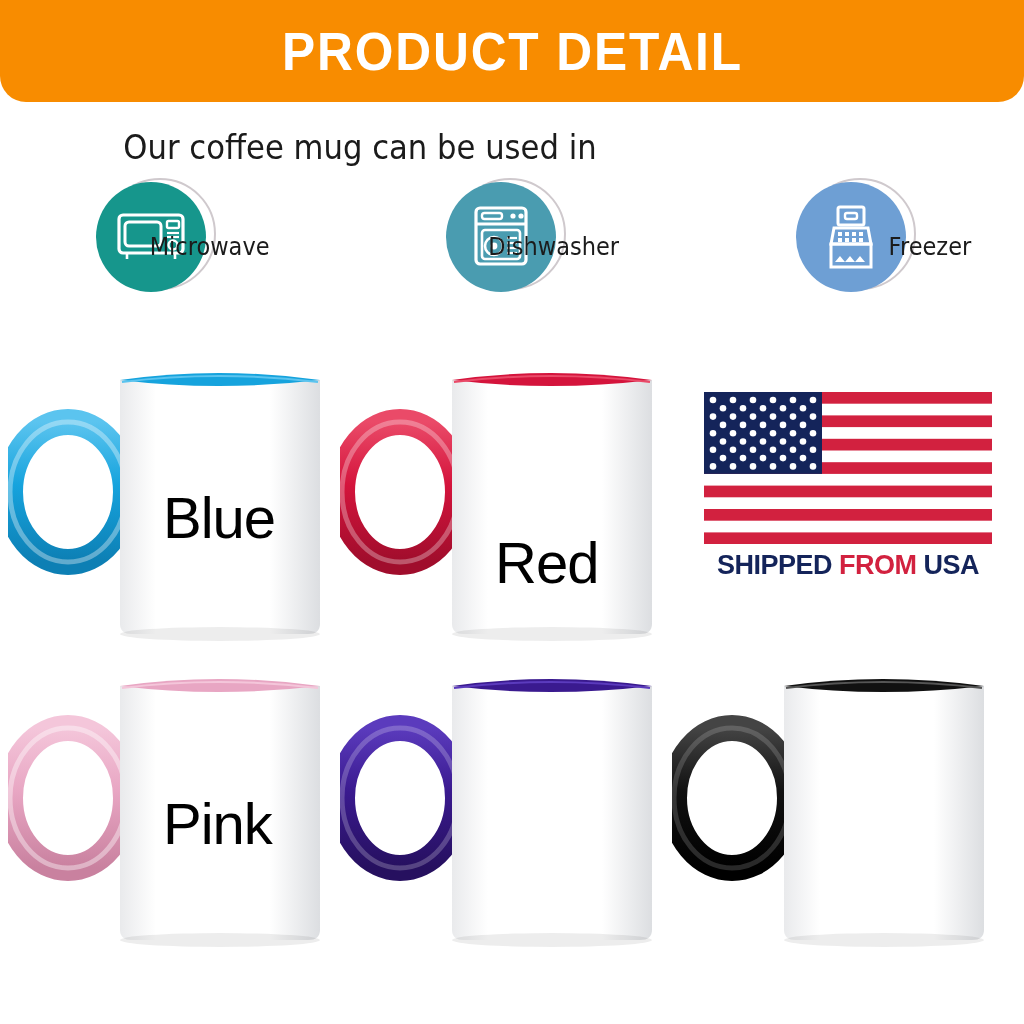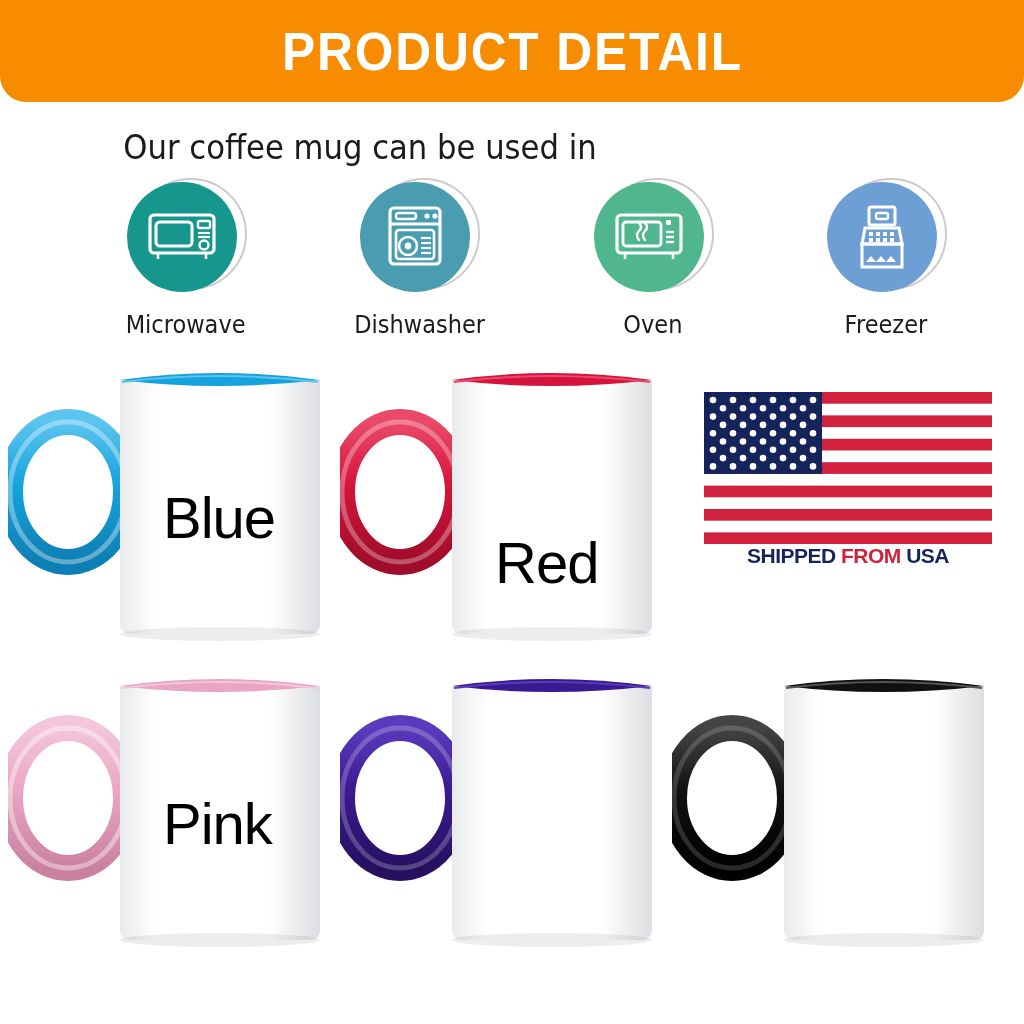--- a/index.html
+++ b/index.html
@@ -61,21 +61,21 @@
     left: 96px;
     top: 182px;
     width: 880px;
     display: flex;
     justify-content: space-between;
     align-items: flex-start;
   }
   .feature {
     width: 180px;
     display: flex;
-    flex-direction: column;
+    flex-direction: row;
     align-items: center;
   }
   .feature-circle-wrap {
     position: relative;
     width: 118px;
     height: 118px;
   }
   .feature-ring {
     position: absolute;
     left: 8px;
@@ -135,22 +135,23 @@
 
   
   .usa-badge {
     position: absolute;
     left: 704px;
     top: 392px;
     width: 288px;
   }
   .flag-svg { display: block; width: 288px; height: 152px; }
   .usa-text {
+    margin-top: 6px;
     text-align: center;
-    font-size: 21px;
+    font-size: 27px;
     font-weight: bold;
     font-family: "Liberation Sans", sans-serif;
     letter-spacing: -0.5px;
     white-space: nowrap;
   }
   .usa-navy { color: #14245a; }
   .usa-red { color: #d2213f; }
 </style>
 </head>
 <body>
@@ -198,40 +199,20 @@
           <line x1="35" y1="33" x2="45" y2="33" stroke="#fff" stroke-width="2.2"></line>
           <line x1="35" y1="38" x2="45" y2="38" stroke="#fff" stroke-width="2.2"></line>
           <line x1="35" y1="43" x2="45" y2="43" stroke="#fff" stroke-width="2.2"></line>
           <line x1="35" y1="48" x2="45" y2="48" stroke="#fff" stroke-width="2.2"></line>
         </svg>
       </div>
     </div>
     <div class="feature-label">Dishwasher</div>
   </div>
 
-  <div class="feature">
-    <div class="feature-circle-wrap">
-      <div class="feature-ring"></div>
-      <div class="feature-circle" id="circle-2" style="background: rgb(79, 182, 143);">
-        <svg width="70" height="52" viewBox="0 0 70 52">
-          <rect x="3" y="4" width="64" height="38" rx="4" fill="none" stroke="#fff" stroke-width="3.2"></rect>
-          <rect x="9" y="11" width="38" height="24" rx="3" fill="none" stroke="#fff" stroke-width="2.8"></rect>
-          <path d="M25 29 q-4 -5 0 -9 q4 -4 0 -8" fill="none" stroke="#fff" stroke-width="2.4" stroke-linecap="round"></path>
-          <path d="M31 29 q-4 -5 0 -9 q4 -4 0 -8" fill="none" stroke="#fff" stroke-width="2.4" stroke-linecap="round"></path>
-          <rect x="52" y="9" width="5" height="5" rx="1" fill="#fff"></rect>
-          <line x1="52" y1="21" x2="60" y2="21" stroke="#fff" stroke-width="2.4"></line>
-          <line x1="52" y1="26" x2="60" y2="26" stroke="#fff" stroke-width="2.4"></line>
-          <line x1="52" y1="31" x2="60" y2="31" stroke="#fff" stroke-width="2.4"></line>
-          <line x1="11" y1="42" x2="11" y2="48" stroke="#fff" stroke-width="2.6"></line>
-          <line x1="59" y1="42" x2="59" y2="48" stroke="#fff" stroke-width="2.6"></line>
-        </svg>
-      </div>
-    </div>
-    <div class="feature-label">Oven</div>
-  </div>
 
   <div class="feature">
     <div class="feature-circle-wrap">
       <div class="feature-ring"></div>
       <div class="feature-circle" id="circle-3" style="background: rgb(110, 159, 212);">
         <svg width="58" height="66" viewBox="0 0 58 66">
           <rect x="16" y="3" width="26" height="18" rx="2" fill="none" stroke="#fff" stroke-width="3"></rect>
           <rect x="23" y="9" width="12" height="6" rx="2" fill="none" stroke="#fff" stroke-width="2.4"></rect>
           <path d="M12 24 L46 24 L49 40 L9 40 Z" fill="none" stroke="#fff" stroke-width="3"></path>
           <rect x="16" y="28" width="4" height="4" fill="#fff"></rect>

